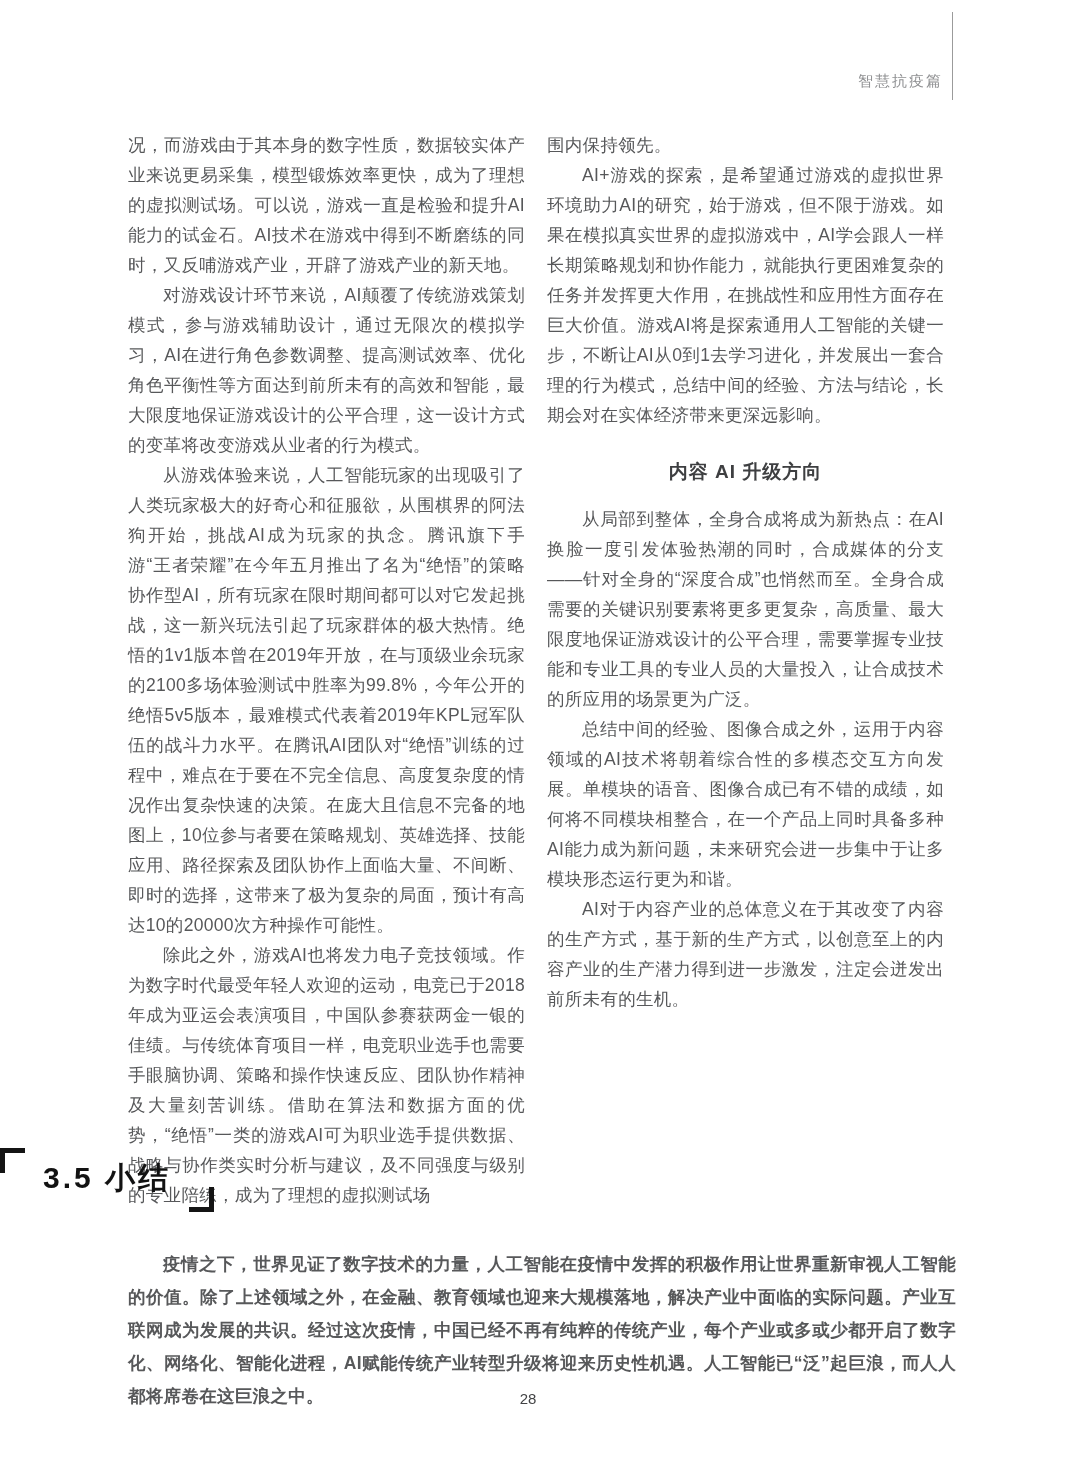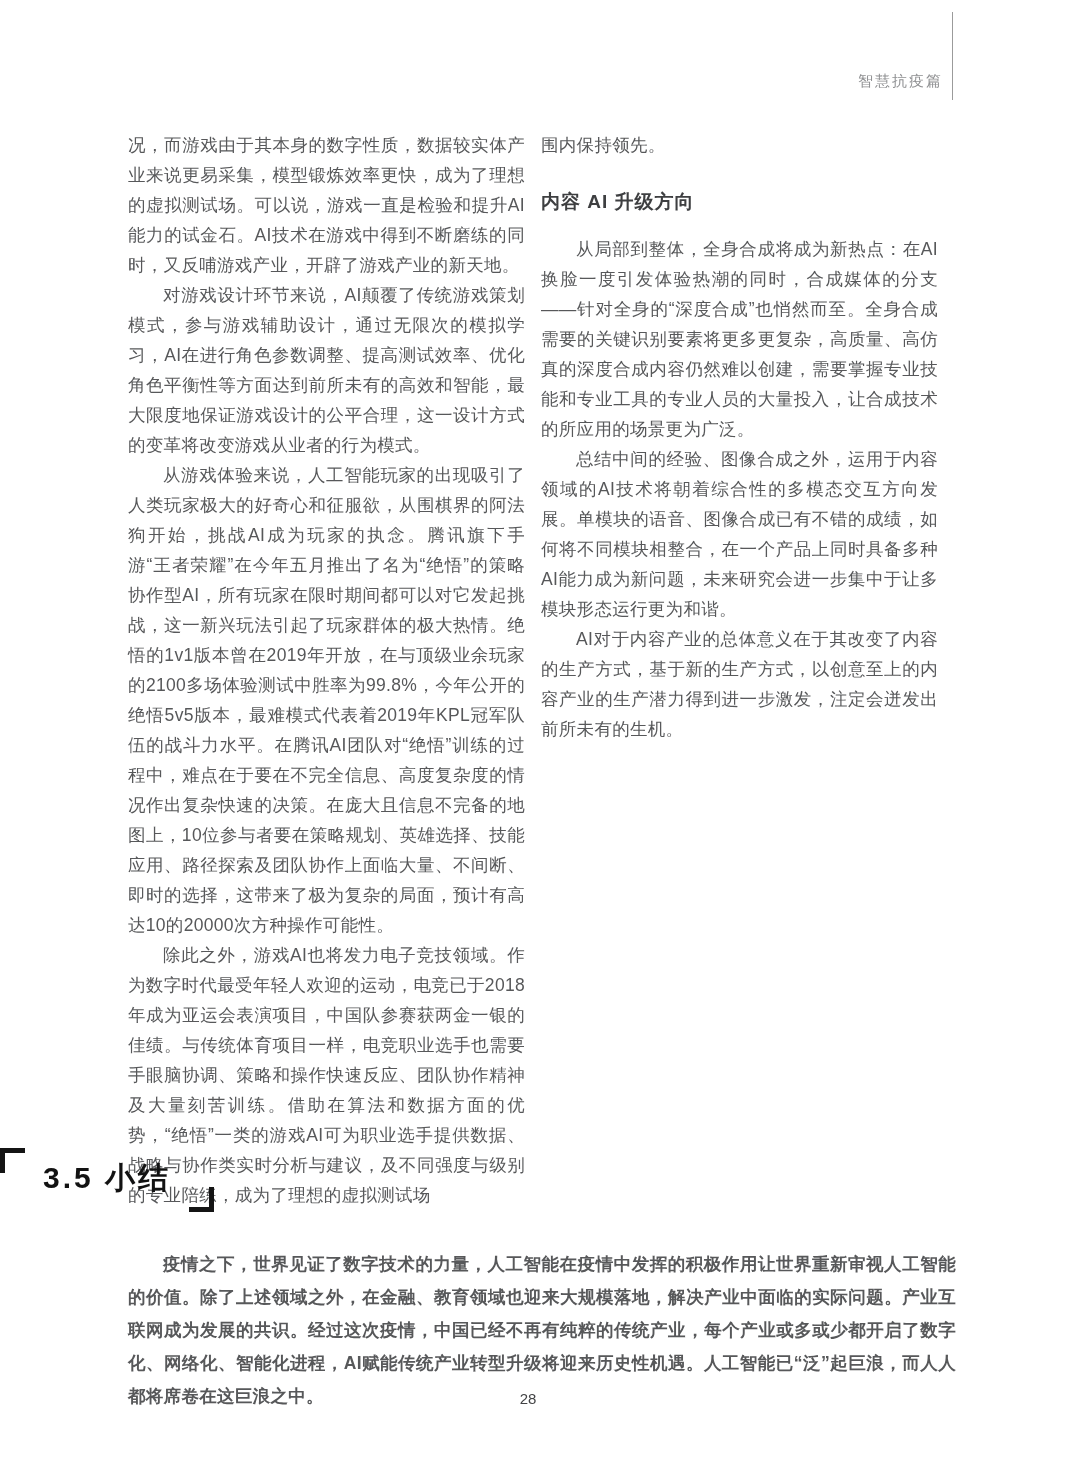--- a/index.html
+++ b/index.html
@@ -31,39 +31,39 @@
     height: 88px;
     background: #9b9b9b;
   }
   
   .columns {
     position: absolute;
     top: 118px;
     left: 128px;
     width: 828px;
     display: flex;
-    gap: 16px;
+    gap: 22px;
   }
   .col {
     width: 397px;
     font-size: 17.5px;
     line-height: 30px;
     color: #57585a;
     text-align: justify;
     letter-spacing: 0.3px;
   }
   .para { text-indent: 2em; }
   .para.no-indent { text-indent: 0; }
   .subheading {
     font-size: 19px;
     font-weight: bold;
     color: #3e3f41;
     margin: 27px 0 17px 0;
     letter-spacing: 1px;
-    text-align: left;
+    text-align: center;
   }
   
   .section-title-wrap {
     position: absolute;
     top: 1134px;
     left: 0;
     width: 1080px;
     display: flex;
     justify-content: flex-start;
     align-items: stretch;
@@ -130,22 +130,23 @@
 
     <section class="col">
       <p class="para no-indent">况，而游戏由于其本身的数字性质，数据较实体产业来说更易采集，模型锻炼效率更快，成为了理想的虚拟测试场。可以说，游戏一直是检验和提升AI 能力的试金石。AI技术在游戏中得到不断磨练的同时，又反哺游戏产业，开辟了游戏产业的新天地。</p>
       <p class="para">对游戏设计环节来说，AI颠覆了传统游戏策划模式，参与游戏辅助设计，通过无限次的模拟学习，AI在进行角色参数调整、提高测试效率、优化角色平衡性等方面达到前所未有的高效和智能，最大限度地保证游戏设计的公平合理，这一设计方式的变革将改变游戏从业者的行为模式。</p>
       <p class="para">从游戏体验来说，人工智能玩家的出现吸引了人类玩家极大的好奇心和征服欲，从围棋界的阿法狗开始，挑战AI成为玩家的执念。腾讯旗下手游“王者荣耀”在今年五月推出了名为“绝悟”的策略协作型AI，所有玩家在限时期间都可以对它发起挑战，这一新兴玩法引起了玩家群体的极大热情。绝悟的1v1版本曾在2019年开放，在与顶级业余玩家的2100多场体验测试中胜率为99.8%，今年公开的绝悟5v5版本，最难模式代表着2019年KPL冠军队伍的战斗力水平。在腾讯AI团队对“绝悟”训练的过程中，难点在于要在不完全信息、高度复杂度的情况作出复杂快速的决策。在庞大且信息不完备的地图上，10位参与者要在策略规划、英雄选择、技能应用、路径探索及团队协作上面临大量、不间断、即时的选择，这带来了极为复杂的局面，预计有高达10的20000次方种操作可能性。</p>
       <p class="para">除此之外，游戏AI也将发力电子竞技领域。作为数字时代最受年轻人欢迎的运动，电竞已于2018年成为亚运会表演项目，中国队参赛获两金一银的佳绩。与传统体育项目一样，电竞职业选手也需要手眼脑协调、策略和操作快速反应、团队协作精神及大量刻苦训练。借助在算法和数据方面的优势，“绝悟”一类的游戏AI可为职业选手提供数据、战略与协作类实时分析与建议，及不同强度与级别的专业陪练，成为了理想的虚拟测试场</p>
     </section>
 
     <section class="col">
       <p class="para no-indent">围内保持领先。</p>
+      <p class="para">AI+游戏的探索，是希望通过游戏的虚拟世界环境助力AI的研究，始于游戏，但不限于游戏。如果在模拟真实世界的虚拟游戏中，AI学会跟人一样长期策略规划和协作能力，就能执行更困难复杂的任务并发挥更大作用，在挑战性和应用性方面存在巨大价值。游戏AI将是探索通用人工智能的关键一步，不断让AI从0到1去学习进化，并发展出一套合理的行为模式，总结中间的经验、方法与结论，长期会对在实体经济带来更深远影响。</p>
       <h3 class="subheading">内容 AI 升级方向</h3>
-      <p class="para">从局部到整体，全身合成将成为新热点：在AI换脸一度引发体验热潮的同时，合成媒体的分支——针对全身的“深度合成”也悄然而至。全身合成需要的关键识别要素将更多更复杂，高质量、高仿真的深度合成内容仍然难以创建，需要掌握专业技能和专业工具的专业人员的大量投入，让合成技术的所应用的场景更为广泛。</p>
+      <p class="para">从局部到整体，全身合成将成为新热点：在AI换脸一度引发体验热潮的同时，合成媒体的分支——针对全身的“深度合成”也悄然而至。全身合成需要的关键识别要素将更多更复杂，高质量、最大限度地保证游戏设计的公平合理，需要掌握专业技能和专业工具的专业人员的大量投入，让合成技术的所应用的场景更为广泛。</p>
       <p class="para">总结中间的经验、图像合成之外，运用于内容领域的AI技术将朝着综合性的多模态交互方向发展。单模块的语音、图像合成已有不错的成绩，如何将不同模块相整合，在一个产品上同时具备多种AI能力成为新问题，未来研究会进一步集中于让多模块形态运行更为和谐。</p>
       <p class="para">AI对于内容产业的总体意义在于其改变了内容的生产方式，基于新的生产方式，以创意至上的内容产业的生产潜力得到进一步激发，注定会迸发出前所未有的生机。</p>
     </section>
 
   </main>
 
   <div class="section-title-wrap">
     <span class="bracket tl"></span>
     <h2 class="section-title-text">3.5 小结</h2>
     <span class="bracket br"></span>

